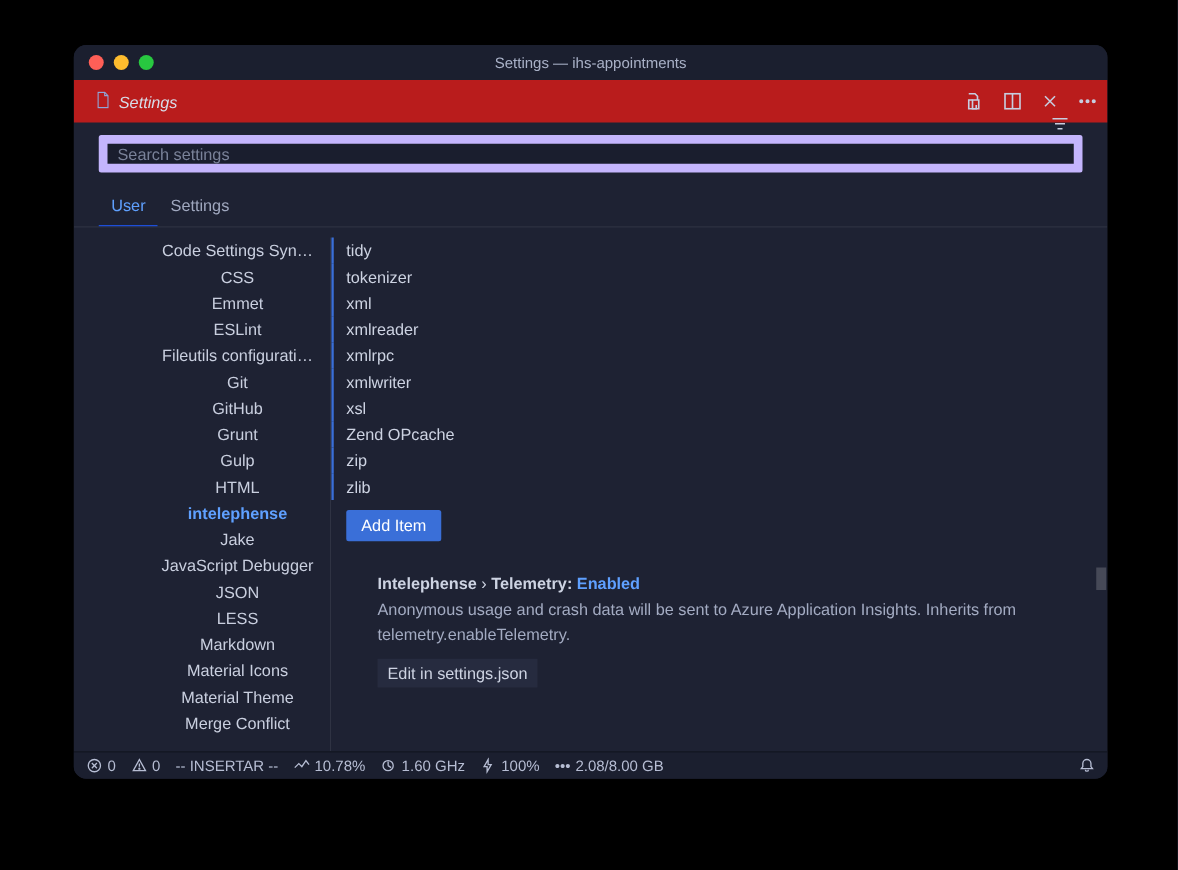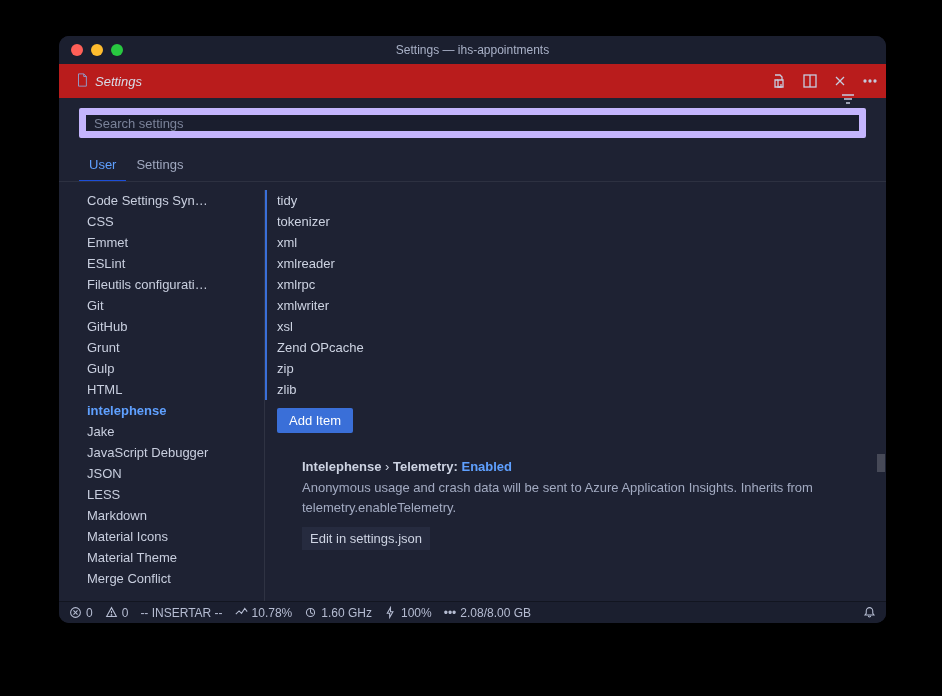--- a/index.html
+++ b/index.html
@@ -149,21 +149,22 @@
 
 .sidebar {
   width: 206px;
   padding: 8px 0 0 0;
   overflow: hidden;
   flex-shrink: 0;
   position: relative;
 }
 
 .sidebar-list {
-  padding-left: 28px;
+  padding-left: 62px;
+  text-align: center;
 }
 
 .sidebar-item {
   padding: 3px 6px 3px 0;
   color: #c9cfdf;
   font-size: 13px;
   cursor: pointer;
   white-space: nowrap;
   overflow: hidden;
   text-overflow: ellipsis;

